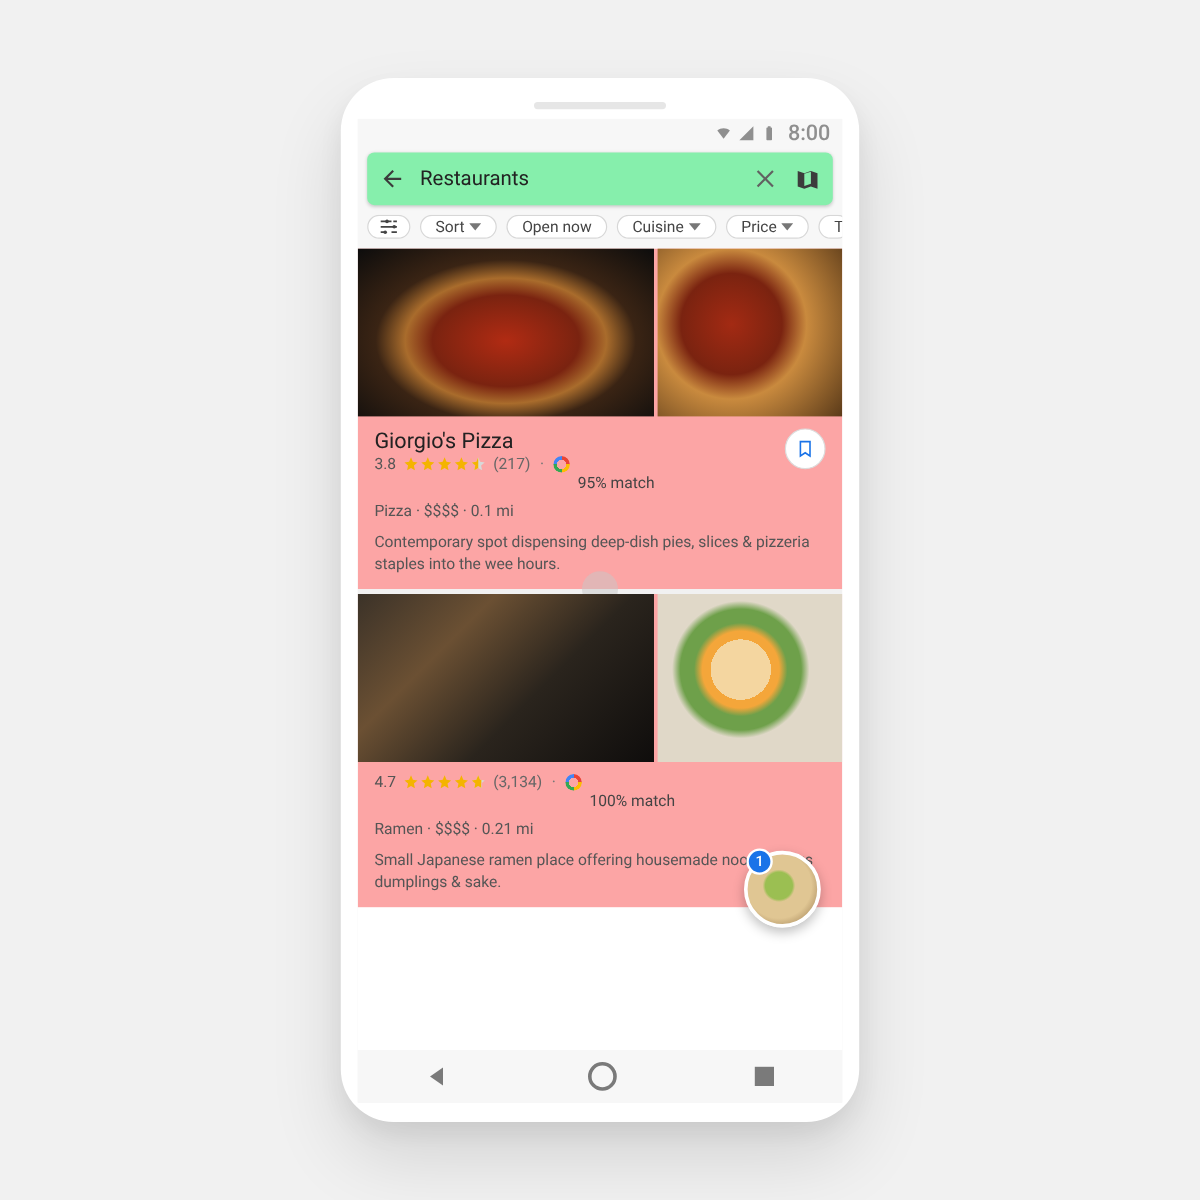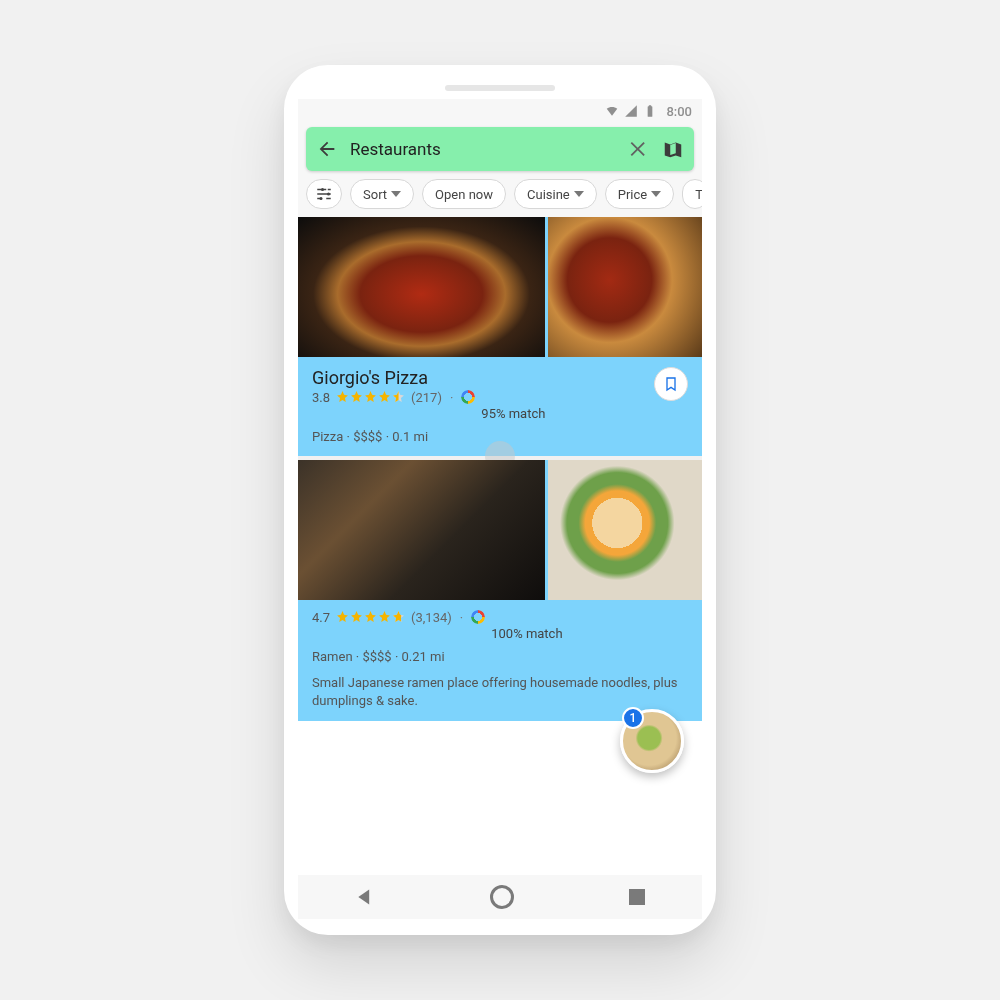--- a/index.html
+++ b/index.html
@@ -28,21 +28,21 @@
     background: #f7f7f7;
     overflow: hidden;
     display: flex; flex-direction: column;
     position: relative;
   }
   .status-bar {
     height: 24px;
     display: flex; align-items: center; justify-content: flex-end;
     padding: 0 10px; gap: 5px;
     color: #8f8f8f;
-    font-size: 13px; font-weight: 500;
+    font-size: 18px; font-weight: 500;
   }
   .status-icon { width: 14px; height: 14px; fill: #8f8f8f; }
   .clock { margin-left: 4px; }
 
   .search-card {
     margin: 4px 8px 8px;
     background: #86efac;
     border-radius: 6px;
     box-shadow: 0 1px 3px rgba(0,0,0,0.18);
     height: 44px;
@@ -55,33 +55,33 @@
   .ic-light { fill: #616161; }
   .icon-btn { cursor: pointer; display: flex; }
 
   .chips-row {
     display: flex; align-items: center; gap: 8px;
     padding: 0 8px 8px;
     overflow: hidden;
   }
   .chip {
     display: inline-flex; align-items: center; gap: 4px;
-    height: 30px; padding: 0 12px;
+    height: 20px; padding: 0 12px;
     border: 1px solid #d7d7d7; border-radius: 16px;
     background: #fff;
     color: #444; font-size: 13px;
     white-space: nowrap;
     cursor: pointer;
   }
   .chip .drop { width: 10px; height: 10px; fill: #777; }
   .chip.icon-only { padding: 0 8px; }
   .filter-icon { width: 18px; height: 18px; fill: #444; }
 
   .results { flex: 1; overflow: hidden; background: #fff; }
-  .result-card { background: #7dd3fc; position: relative; }
+  .result-card { background: #fca5a5; position: relative; }
   .photos-row { display: flex; gap: 3px; height: 140px; }
   .photo { flex: 1; background-size: cover; background-position: center; }
   
   .pizza1 { background: radial-gradient(ellipse at 50% 55%, #b12b13 0%, #7a2310 35%, #a96c2c 48%, #3a2414 62%, #0c0c0c 100%); flex: 1.6; }
   .pizza2 { background: radial-gradient(circle at 40% 45%, #a32a13 0%, #7a2310 35%, #c98a3e 52%, #5a3a19 100%); }
   
   .ramen1 { background: linear-gradient(135deg,#3b3228 0%, #6b5033 30%, #2a241d 60%, #0f0d0c 100%); flex: 1.6; }
   .ramen2 { background: radial-gradient(circle at 45% 45%, #f4d6a0 0 22%, #f4a63a 22% 28%, #6ea04a 34% 44%, #e0d8c8 50% 100%); }
 
   .result-body { padding: 10px 14px 12px; position: relative; }
@@ -266,20 +266,21 @@
             <span class="match-badge"></span>
             <span class="match-text">95% match</span>
           </div>
           <div class="sub-line">
             <span>Pizza</span>
             <span> · </span>
             <span>$$$$</span>
             <span> · </span>
             <span>0.1 mi</span>
           </div>
+          <div class="desc">Contemporary spot dispensing deep-dish pies, slices &amp; pizzeria staples into the wee hours.</div>
         </div>
       </div>
 
       <div class="divider" style="position:relative;">
         <div class="ripple"></div>
       </div>
 
       <div class="result-card">
         <div class="photos-row">
           <div class="photo ramen1"></div>

